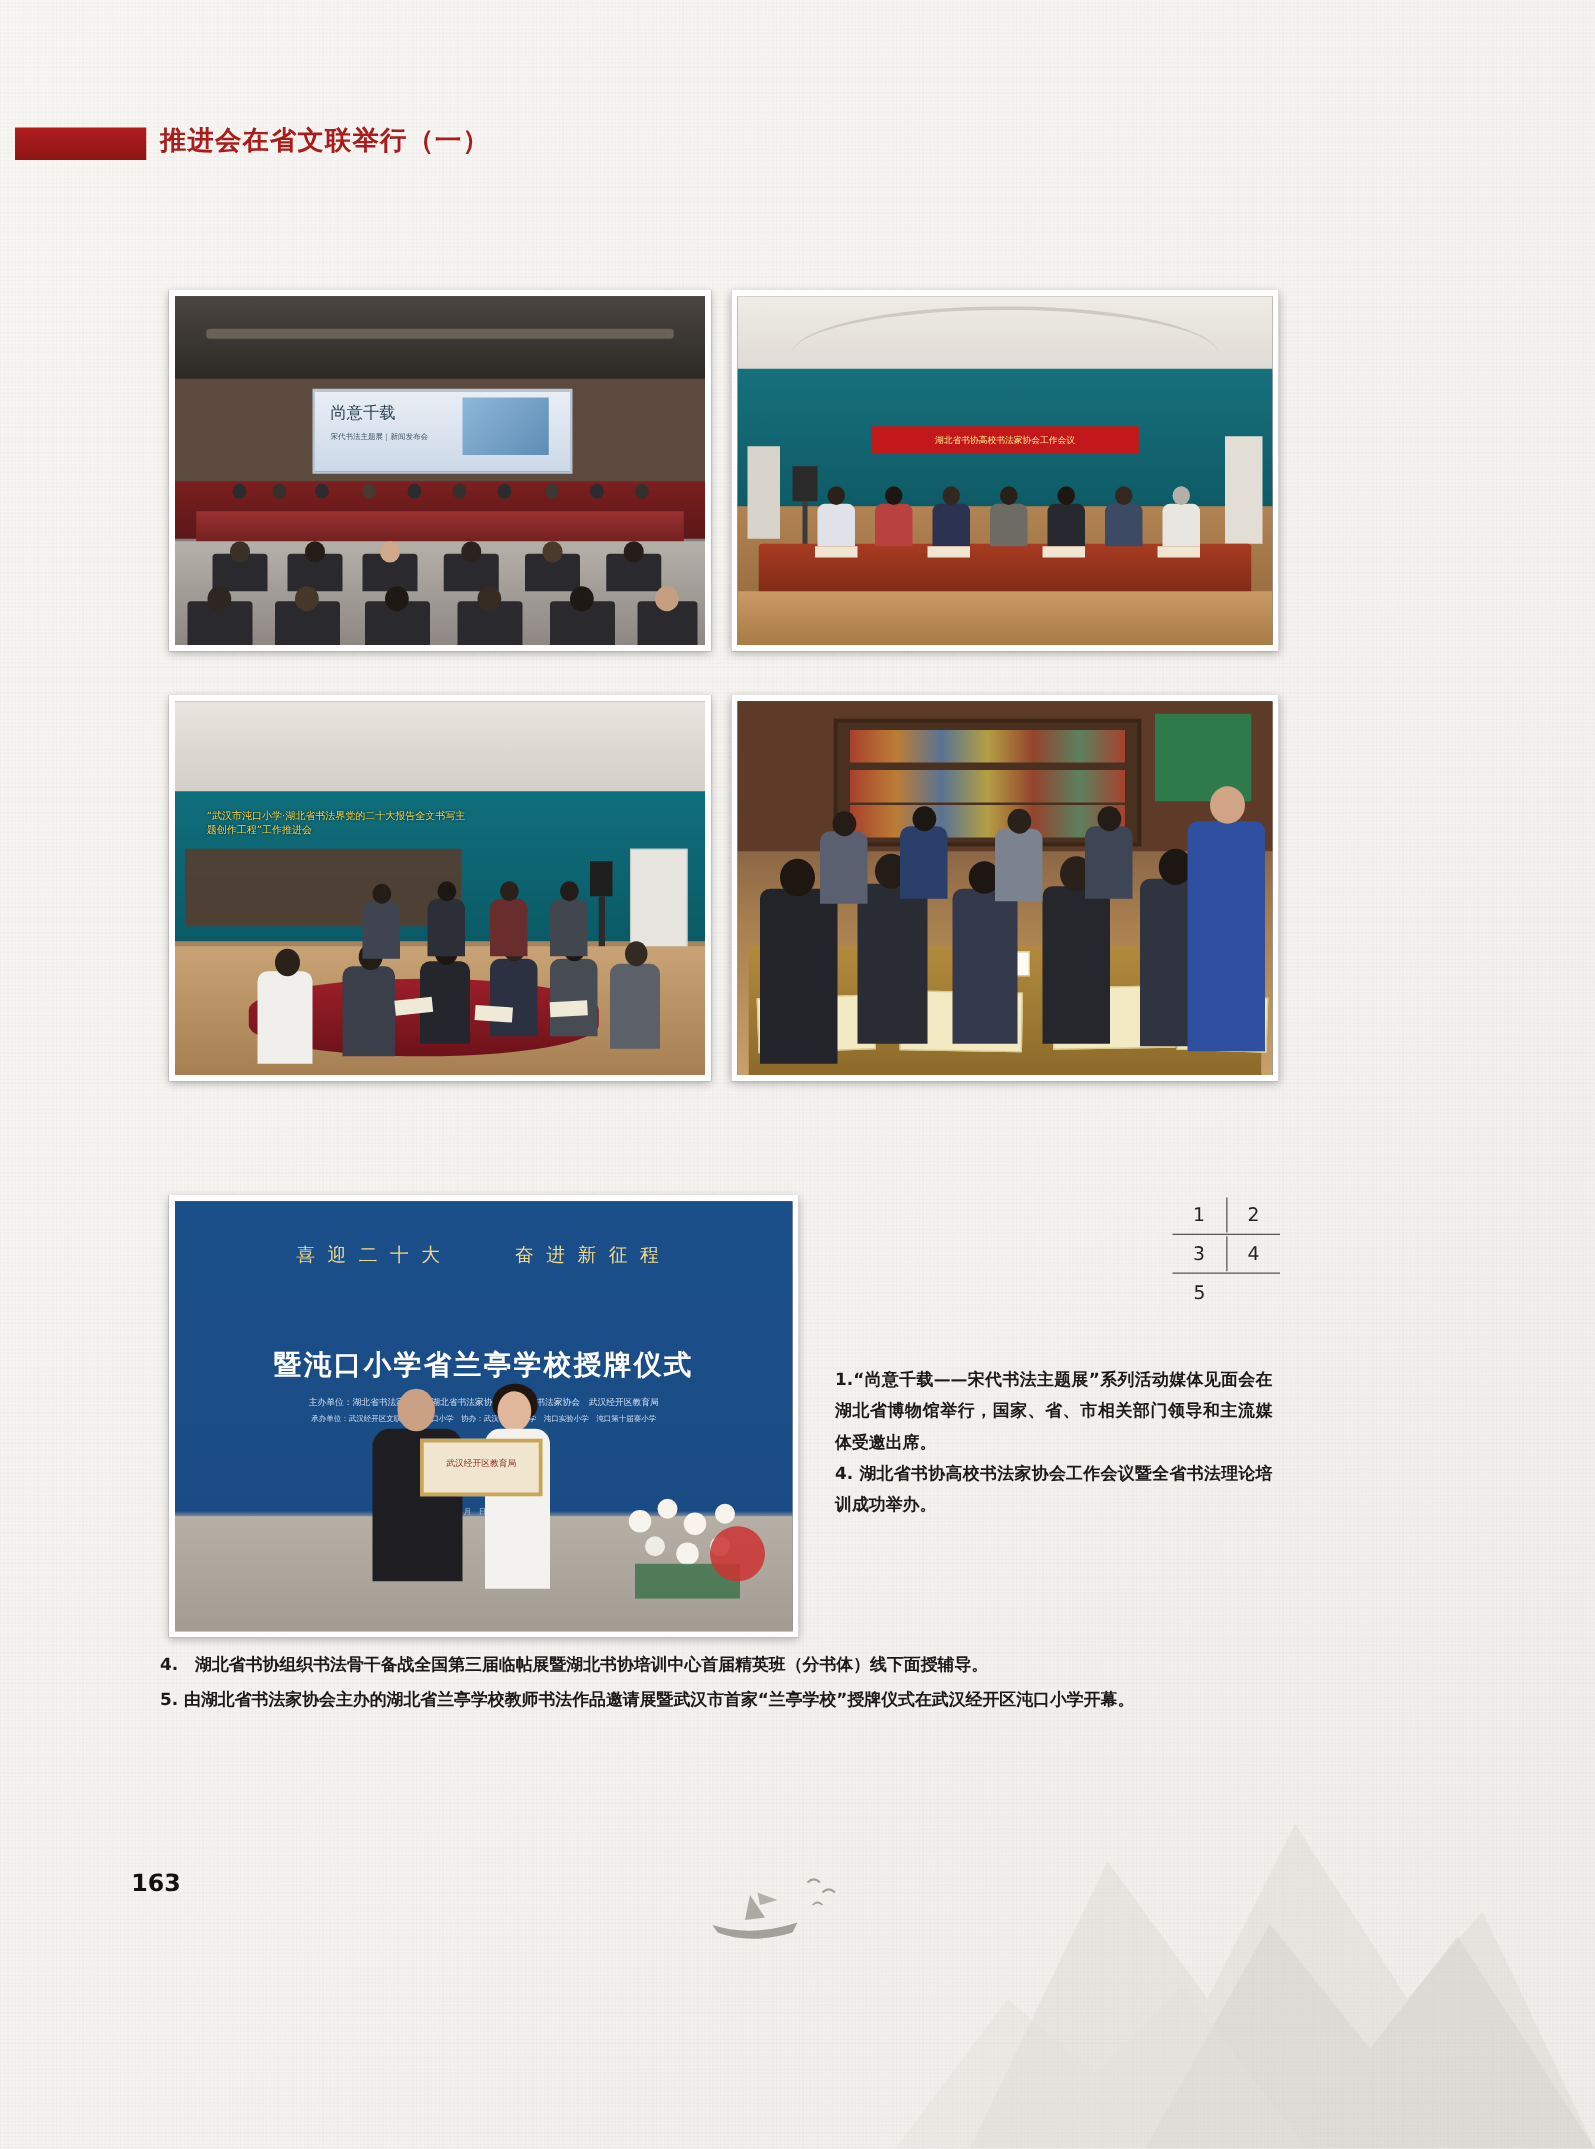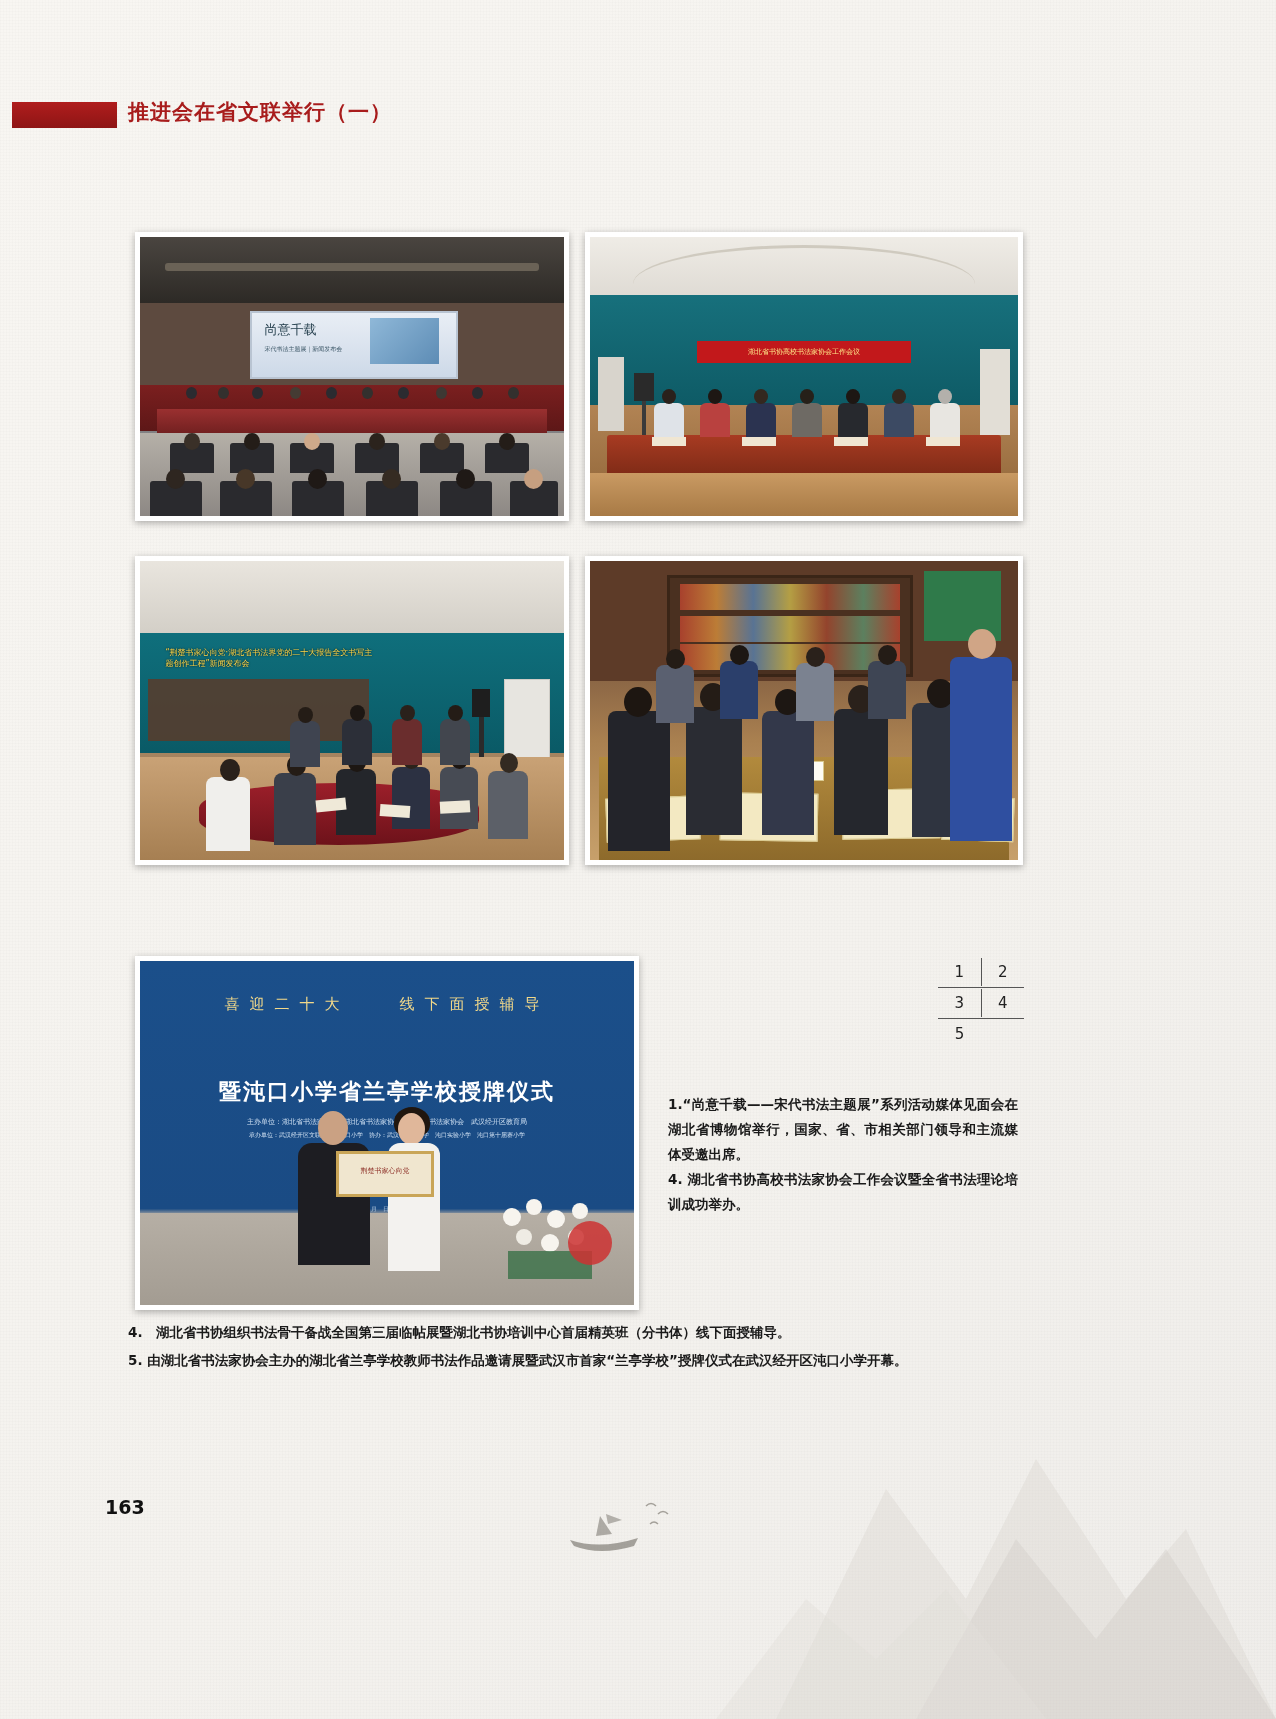--- a/index.html
+++ b/index.html
@@ -340,21 +340,21 @@
     <div style="position:absolute;left:336px;top:200px;width:34px;height:9px;background:#f0e6d2;"></div>
   </div>
 </div>
 
 <div class="photo" id="photo3">
   <div class="inner">
     <div class="p3-bg"></div>
     <div class="p3-ceil"></div>
     <div class="p3-wall"></div>
     <div class="p3-panel"></div>
-    <div class="p3-banner-text">“荆楚书家心向党·湖北省书法界党的二十大报告全文书写主题创作工程”新闻发布会</div>
+    <div class="p3-banner-text">“武汉市沌口小学·湖北省书法界党的二十大报告全文书写主题创作工程”工作推进会</div>
 
     <div style="position:absolute;right:74px;top:128px;width:18px;height:28px;background:#1e1e1e;"></div>
     <div style="position:absolute;right:80px;top:156px;width:5px;height:50px;background:#2b2b2b;"></div>
 
     <div style="position:absolute;right:14px;top:118px;width:44px;height:96px;background:#e7e5e0;border:1px solid #cfccc6;"></div>
     <div class="p3-floor"></div>
     <div class="p3-table"></div>
 
     <div class="p3-person" style="left:66px;top:216px;width:44px;height:74px;background:#f0efec;"></div>
     <div style="position:absolute;left:80px;top:198px;width:20px;height:22px;border-radius:50%;background:#2a211b;"></div>
@@ -424,33 +424,33 @@
     <div class="p4-person" style="left:206px;top:102px;width:38px;height:58px;background:#7b8290;"></div>
     <div style="position:absolute;left:216px;top:86px;width:19px;height:20px;border-radius:50%;background:#2a211b;"></div>
     <div class="p4-person" style="left:278px;top:100px;width:38px;height:58px;background:#3e4554;"></div>
     <div style="position:absolute;left:288px;top:84px;width:19px;height:20px;border-radius:50%;background:#241c16;"></div>
   </div>
 </div>
 
 <div class="photo" id="photo5">
   <div class="inner">
     <div class="p5-bg"></div>
-    <div class="p5-t1">喜迎二十大　　线下面授辅导</div>
+    <div class="p5-t1">喜迎二十大　　奋进新征程</div>
     <div class="p5-t3">暨沌口小学省兰亭学校授牌仪式</div>
     <div class="p5-t4">主办单位：湖北省书法家协会　湖北省书法家协会　小学校书法家协会　武汉经开区教育局</div>
     <div class="p5-t5">承办单位：武汉经开区文联　武汉沌口小学　协办：武汉市沌口小学　沌口实验小学　沌口第十届赛小学</div>
     <div class="p5-t6">二〇二二年　月　日　　　　湖北·武汉</div>
     <div class="p5-floor"></div>
     <div class="p5-manbody"></div>
     <div class="p5-manhead"></div>
     <div class="p5-womanhair"></div>
     <div class="p5-womanhead"></div>
     <div class="p5-womanbody"></div>
     <div class="p5-plaque">
-      <span>荆楚书家心向党</span>
+      <span>武汉经开区教育局</span>
     </div>
 
     <svg class="p5-flowers" viewBox="0 0 110 86">
       <circle cx="18" cy="24" r="9" fill="#f7f4ee"></circle>
       <circle cx="40" cy="14" r="8" fill="#f7f4ee"></circle>
       <circle cx="62" cy="26" r="9" fill="#f7f4ee"></circle>
       <circle cx="86" cy="18" r="8" fill="#f7f4ee"></circle>
       <circle cx="30" cy="44" r="8" fill="#efece4"></circle>
       <circle cx="56" cy="50" r="9" fill="#f7f4ee"></circle>
       <circle cx="82" cy="44" r="8" fill="#efece4"></circle>

